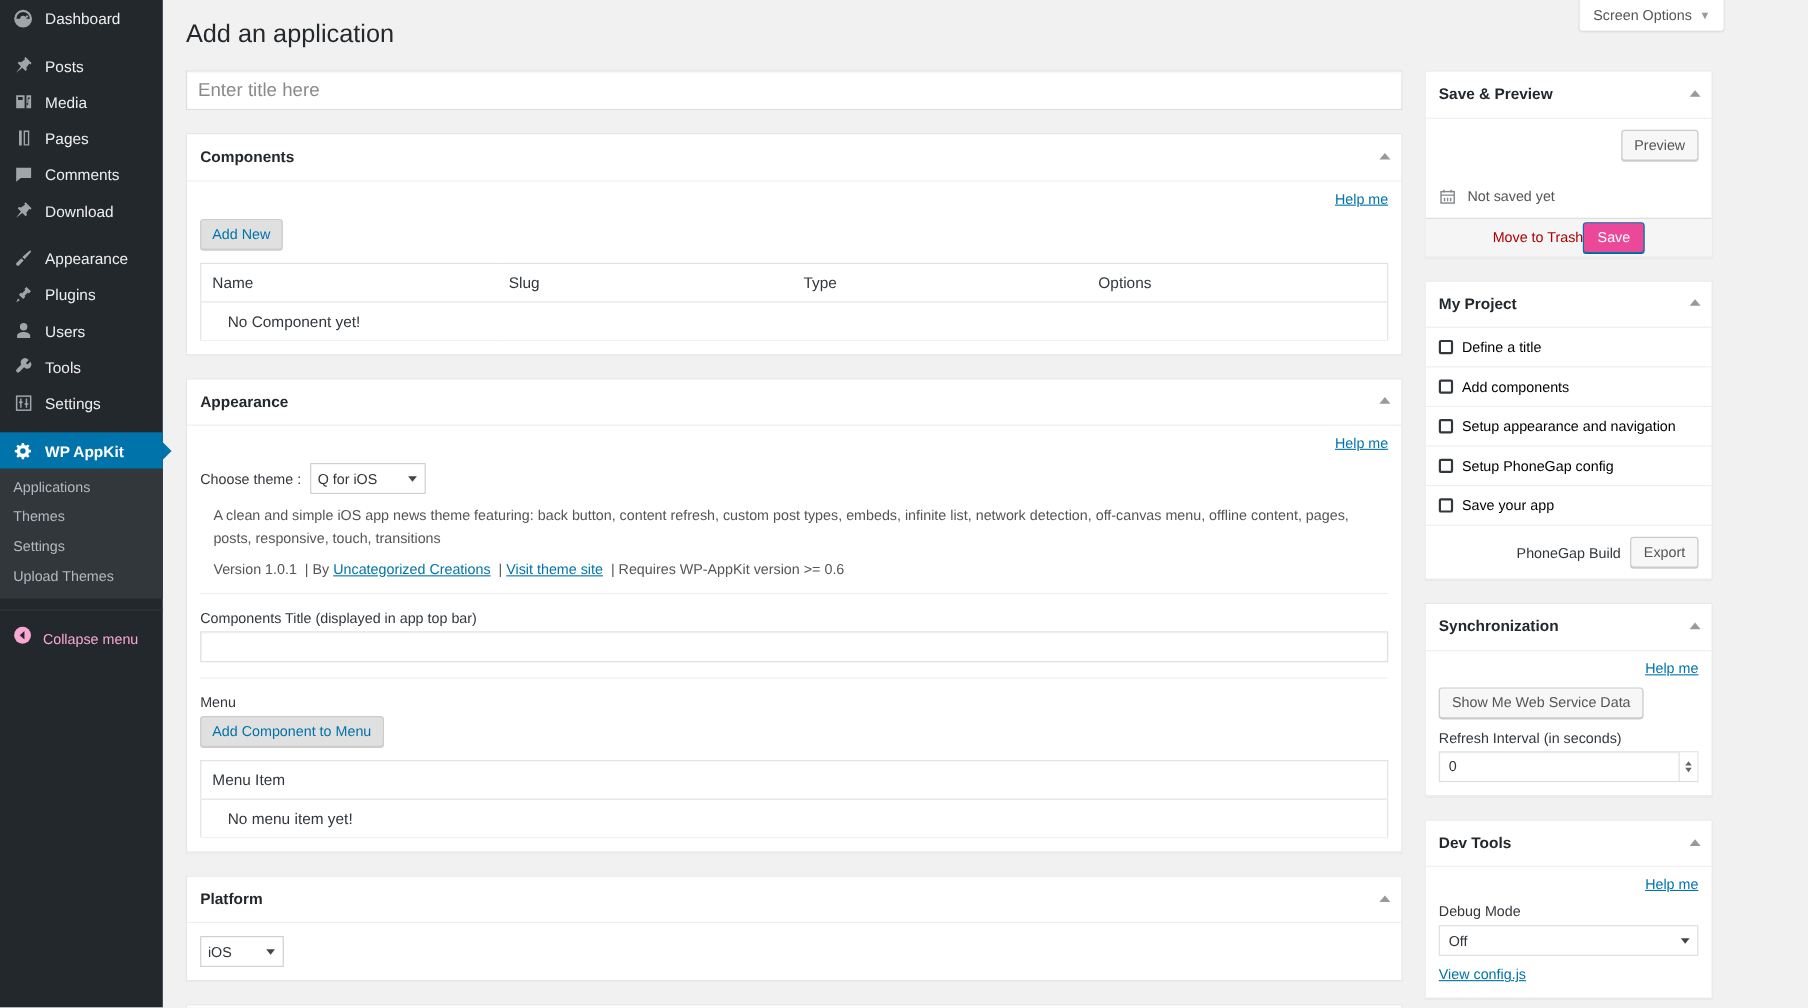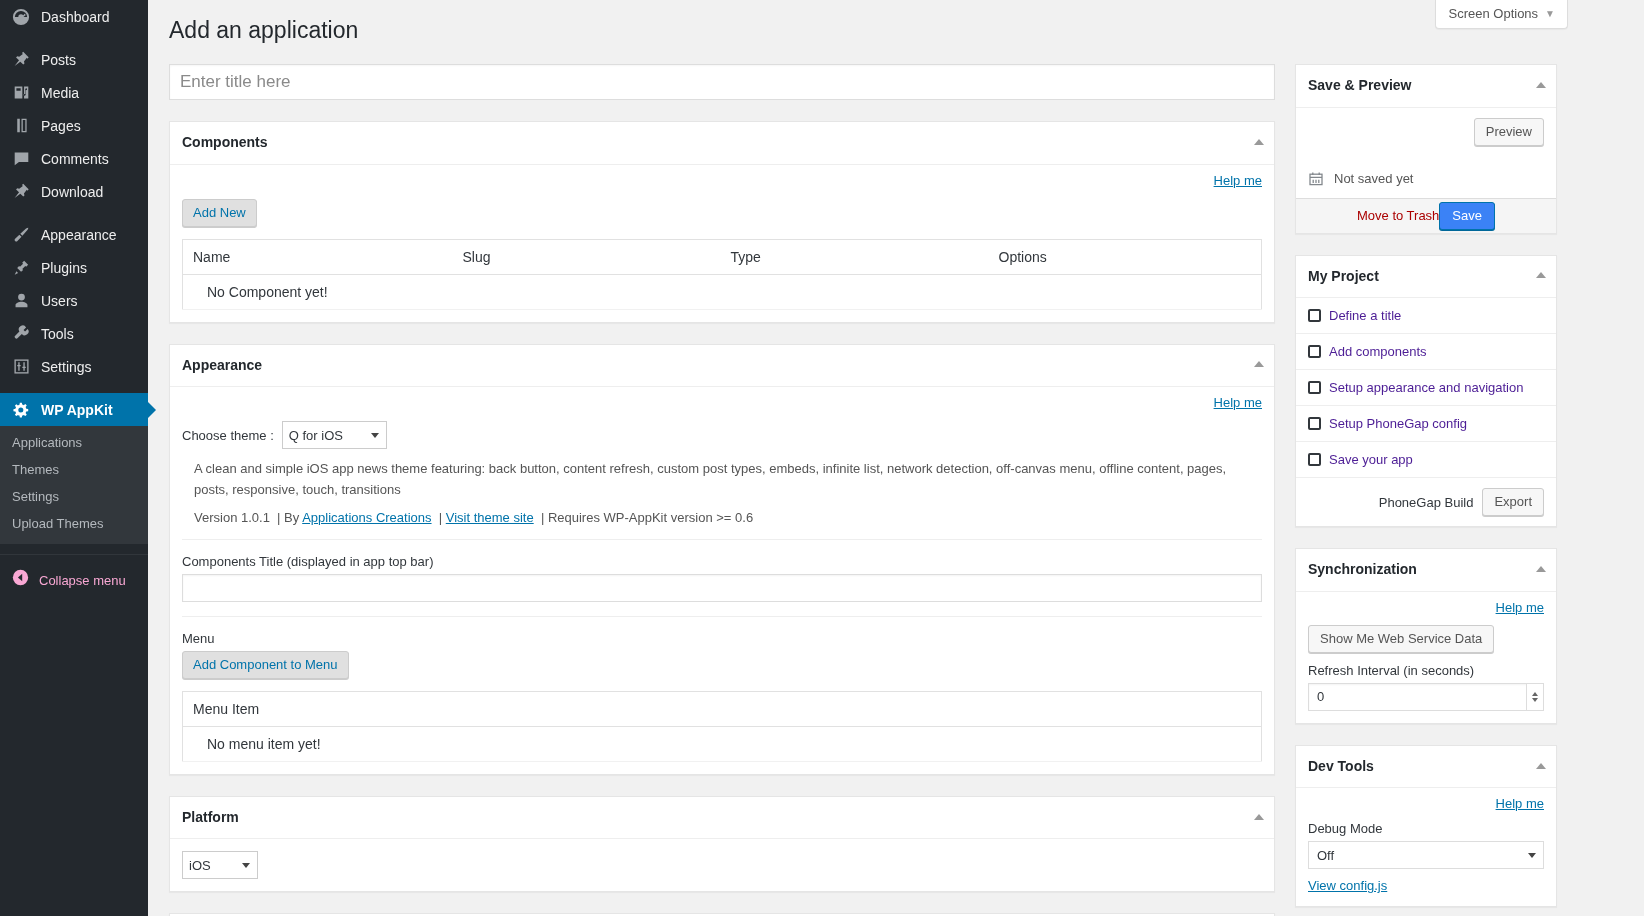--- a/index.html
+++ b/index.html
@@ -202,21 +202,21 @@
     font-size: 13px;
     line-height: 26px;
     height: 28px;
     padding: 0 11px;
     cursor: pointer;
     font-family: "Liberation Sans", sans-serif;
     box-shadow: 0 1px 0 #ccc;
   }
   .btn-primary {
     display: inline-block;
-    background: #3b82f6;
+    background: #ec4899;
     border: 1px solid #0073aa;
     border-radius: 3px;
     color: #fff;
     font-size: 13px;
     line-height: 26px;
     height: 28px;
     padding: 0 12px;
     cursor: pointer;
     font-family: "Liberation Sans", sans-serif;
     box-shadow: 0 1px 0 #006799;
@@ -342,21 +342,21 @@
     display: flex; align-items: center;
   }
   .preview-btn-row { text-align: right; }
 
   .proj-item {
     border-bottom: 1px solid #eee;
     padding: 10px 12px;
     display: flex;
     align-items: center;
     font-size: 13px;
-    color: #4c1d95;
+    color: #000000;
   }
   .cb {
     width: 13px; height: 13px;
     border: 2px solid #32373c;
     border-radius: 2px;
     margin-right: 8px;
     flex: 0 0 13px;
     background: #fff;
     cursor: pointer;
   }
@@ -606,21 +606,21 @@
                 <option>Q for iOS</option>
               </select>
             </span>
           </div>
 
           <p class="theme-desc">A clean and simple iOS app news theme featuring: back button, content refresh, custom post types, embeds, infinite list, network detection, off-canvas menu, offline content, pages, posts, responsive, touch, transitions</p>
 
           <p class="theme-meta">
             <span>Version 1.0.1</span>
             &nbsp;|&nbsp;<span>By</span>
-            <a>Applications Creations</a>
+            <a>Uncategorized Creations</a>
             &nbsp;|&nbsp;<a>Visit theme site</a>
             &nbsp;|&nbsp;<span>Requires WP-AppKit version &gt;= 0.6</span>
           </p>
 
           <hr class="hr-line">
 
           <label class="field-label">Components Title (displayed in app top bar)</label>
           <input class="text-input" type="text" style="">
 
           <hr class="hr-line">

